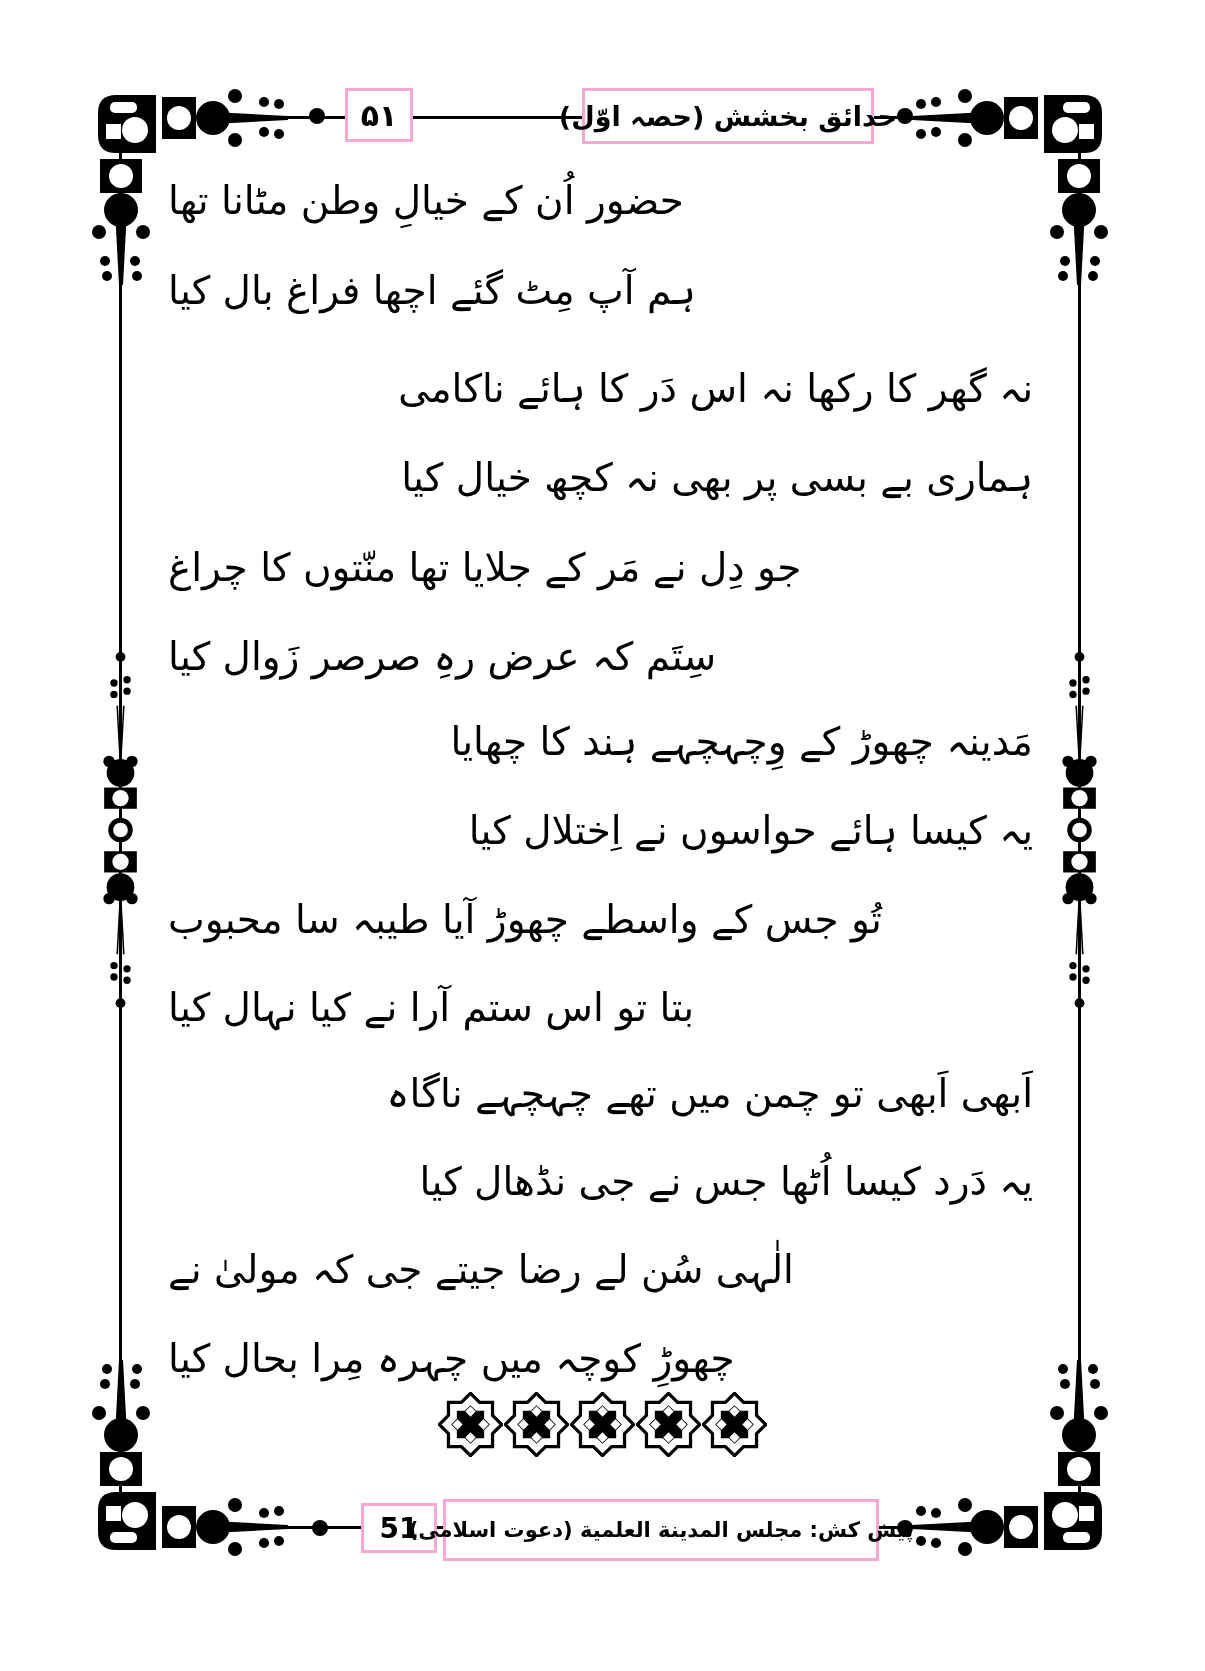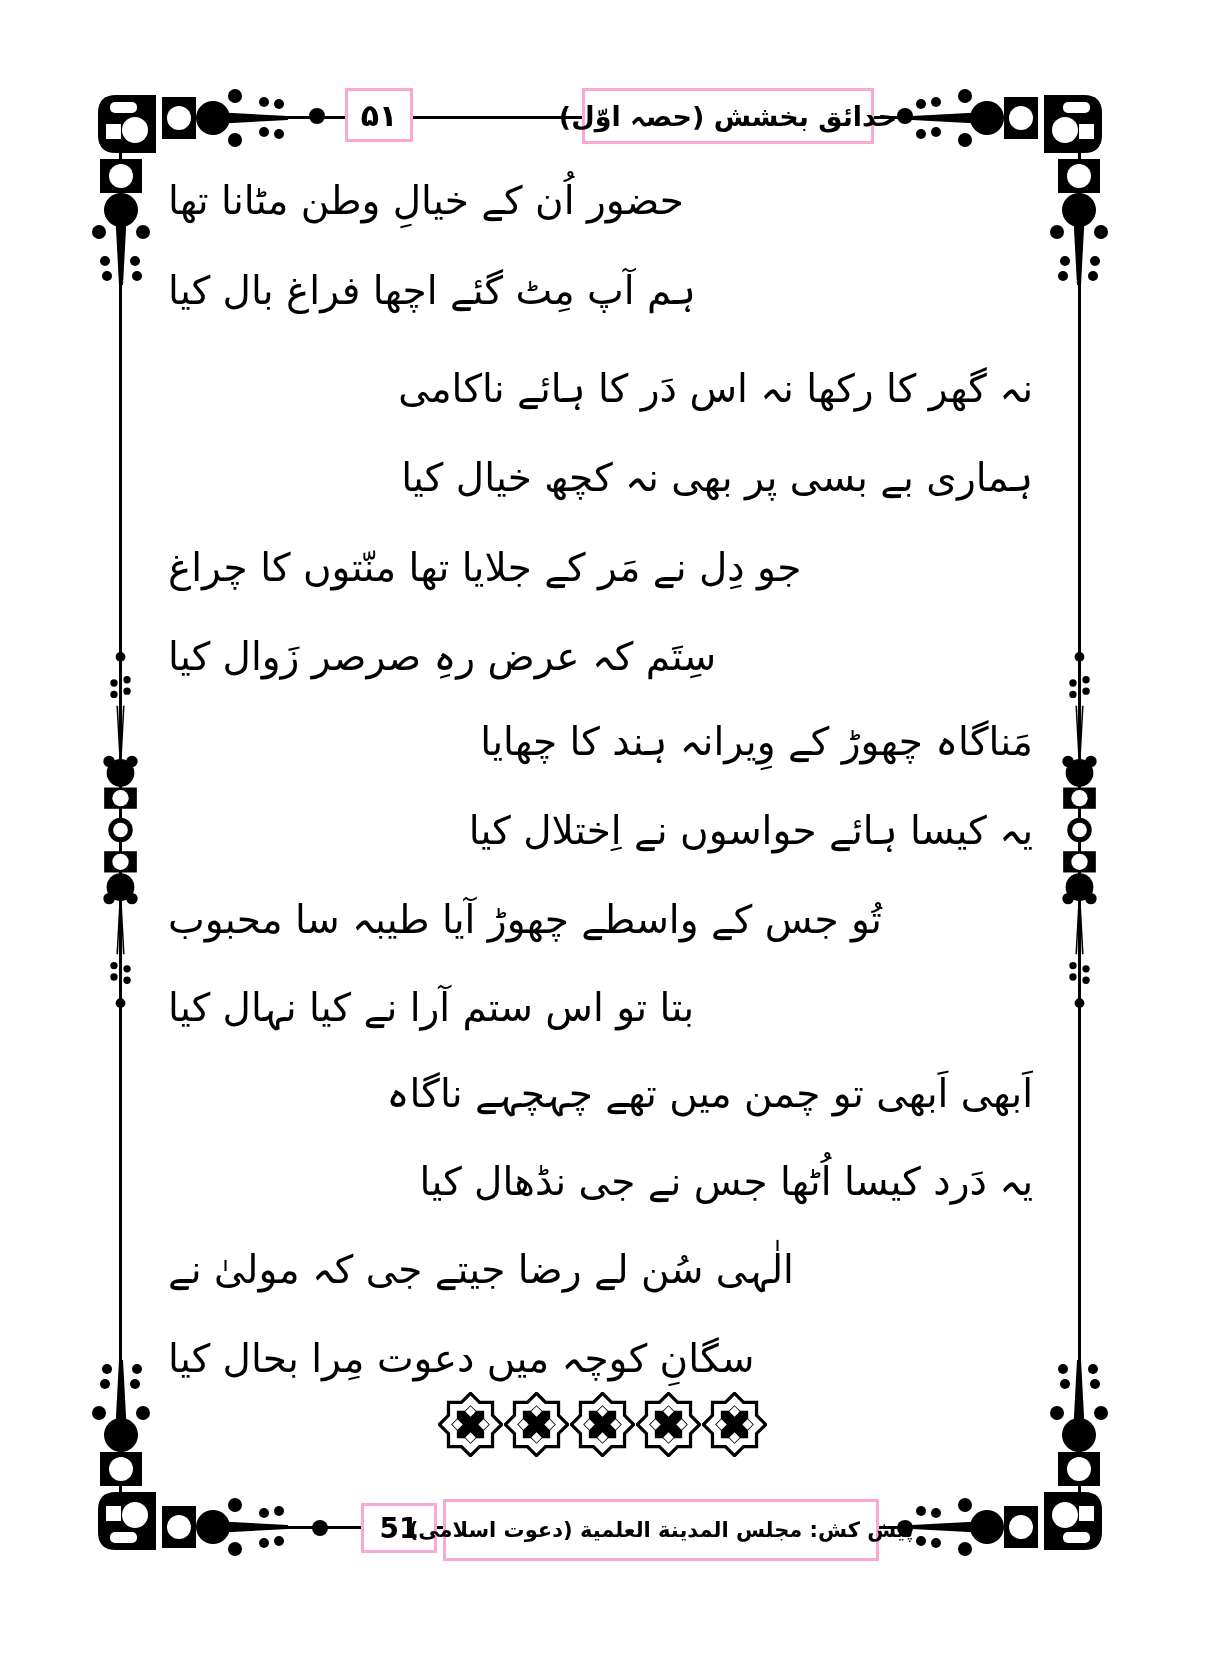--- a/index.html
+++ b/index.html
@@ -144,28 +144,28 @@
 <div class="box" style="left:345px;top:88px;width:68px;height:54px;font-size:30px;">۵۱</div>
 <div class="box rtl" style="left:582px;top:88px;width:292px;height:56px;font-size:27px;">حدائق بخشش (حصہ اوّل)</div>
 
 <div>
   <div class="verse v-left" style="top:160px;">حضور اُن کے خیالِ وطن مٹانا تھا</div>
   <div class="verse v-left" style="top:250px;">ہم آپ مِٹ گئے اچھا فراغ بال کیا</div>
   <div class="verse v-right" style="top:348px;">نہ گھر کا رکھا نہ اس دَر کا ہائے ناکامی</div>
   <div class="verse v-right" style="top:437px;">ہماری بے بسی پر بھی نہ کچھ خیال کیا</div>
   <div class="verse v-left" style="top:527px;">جو دِل نے مَر کے جلایا تھا منّتوں کا چراغ</div>
   <div class="verse v-left" style="top:616px;">سِتَم کہ عرض رہِ صرصر زَوال کیا</div>
-  <div class="verse v-right" style="top:701px;">مَناگاہ چھوڑ کے وِیرانہ ہند کا چھایا</div>
+  <div class="verse v-right" style="top:701px;">مَدینہ چھوڑ کے وِچہچہے ہند کا چھایا</div>
   <div class="verse v-right" style="top:790px;">یہ کیسا ہائے حواسوں نے اِختلال کیا</div>
   <div class="verse v-left" style="top:879px;">تُو جس کے واسطے چھوڑ آیا طیبہ سا محبوب</div>
   <div class="verse v-left" style="top:967px;">بتا تو اس ستم آرا نے کیا نہال کیا</div>
   <div class="verse v-right" style="top:1053px;">اَبھی اَبھی تو چمن میں تھے چہچہے ناگاہ</div>
   <div class="verse v-right" style="top:1141px;">یہ دَرد کیسا اُٹھا جس نے جی نڈھال کیا</div>
   <div class="verse v-left" style="top:1229px;">الٰہی سُن لے رضا جیتے جی کہ مولیٰ نے</div>
-  <div class="verse v-left" style="top:1318px;">سگانِ کوچہ میں دعوت مِرا بحال کیا</div>
+  <div class="verse v-left" style="top:1318px;">چھوڑِ کوچہ میں چہرہ مِرا بحال کیا</div>
 </div>
 
 <div class="stars">
   <svg>
       <use href="#octastar"></use>
     </svg>
   <svg>
       <use href="#octastar"></use>
     </svg>
   <svg>

